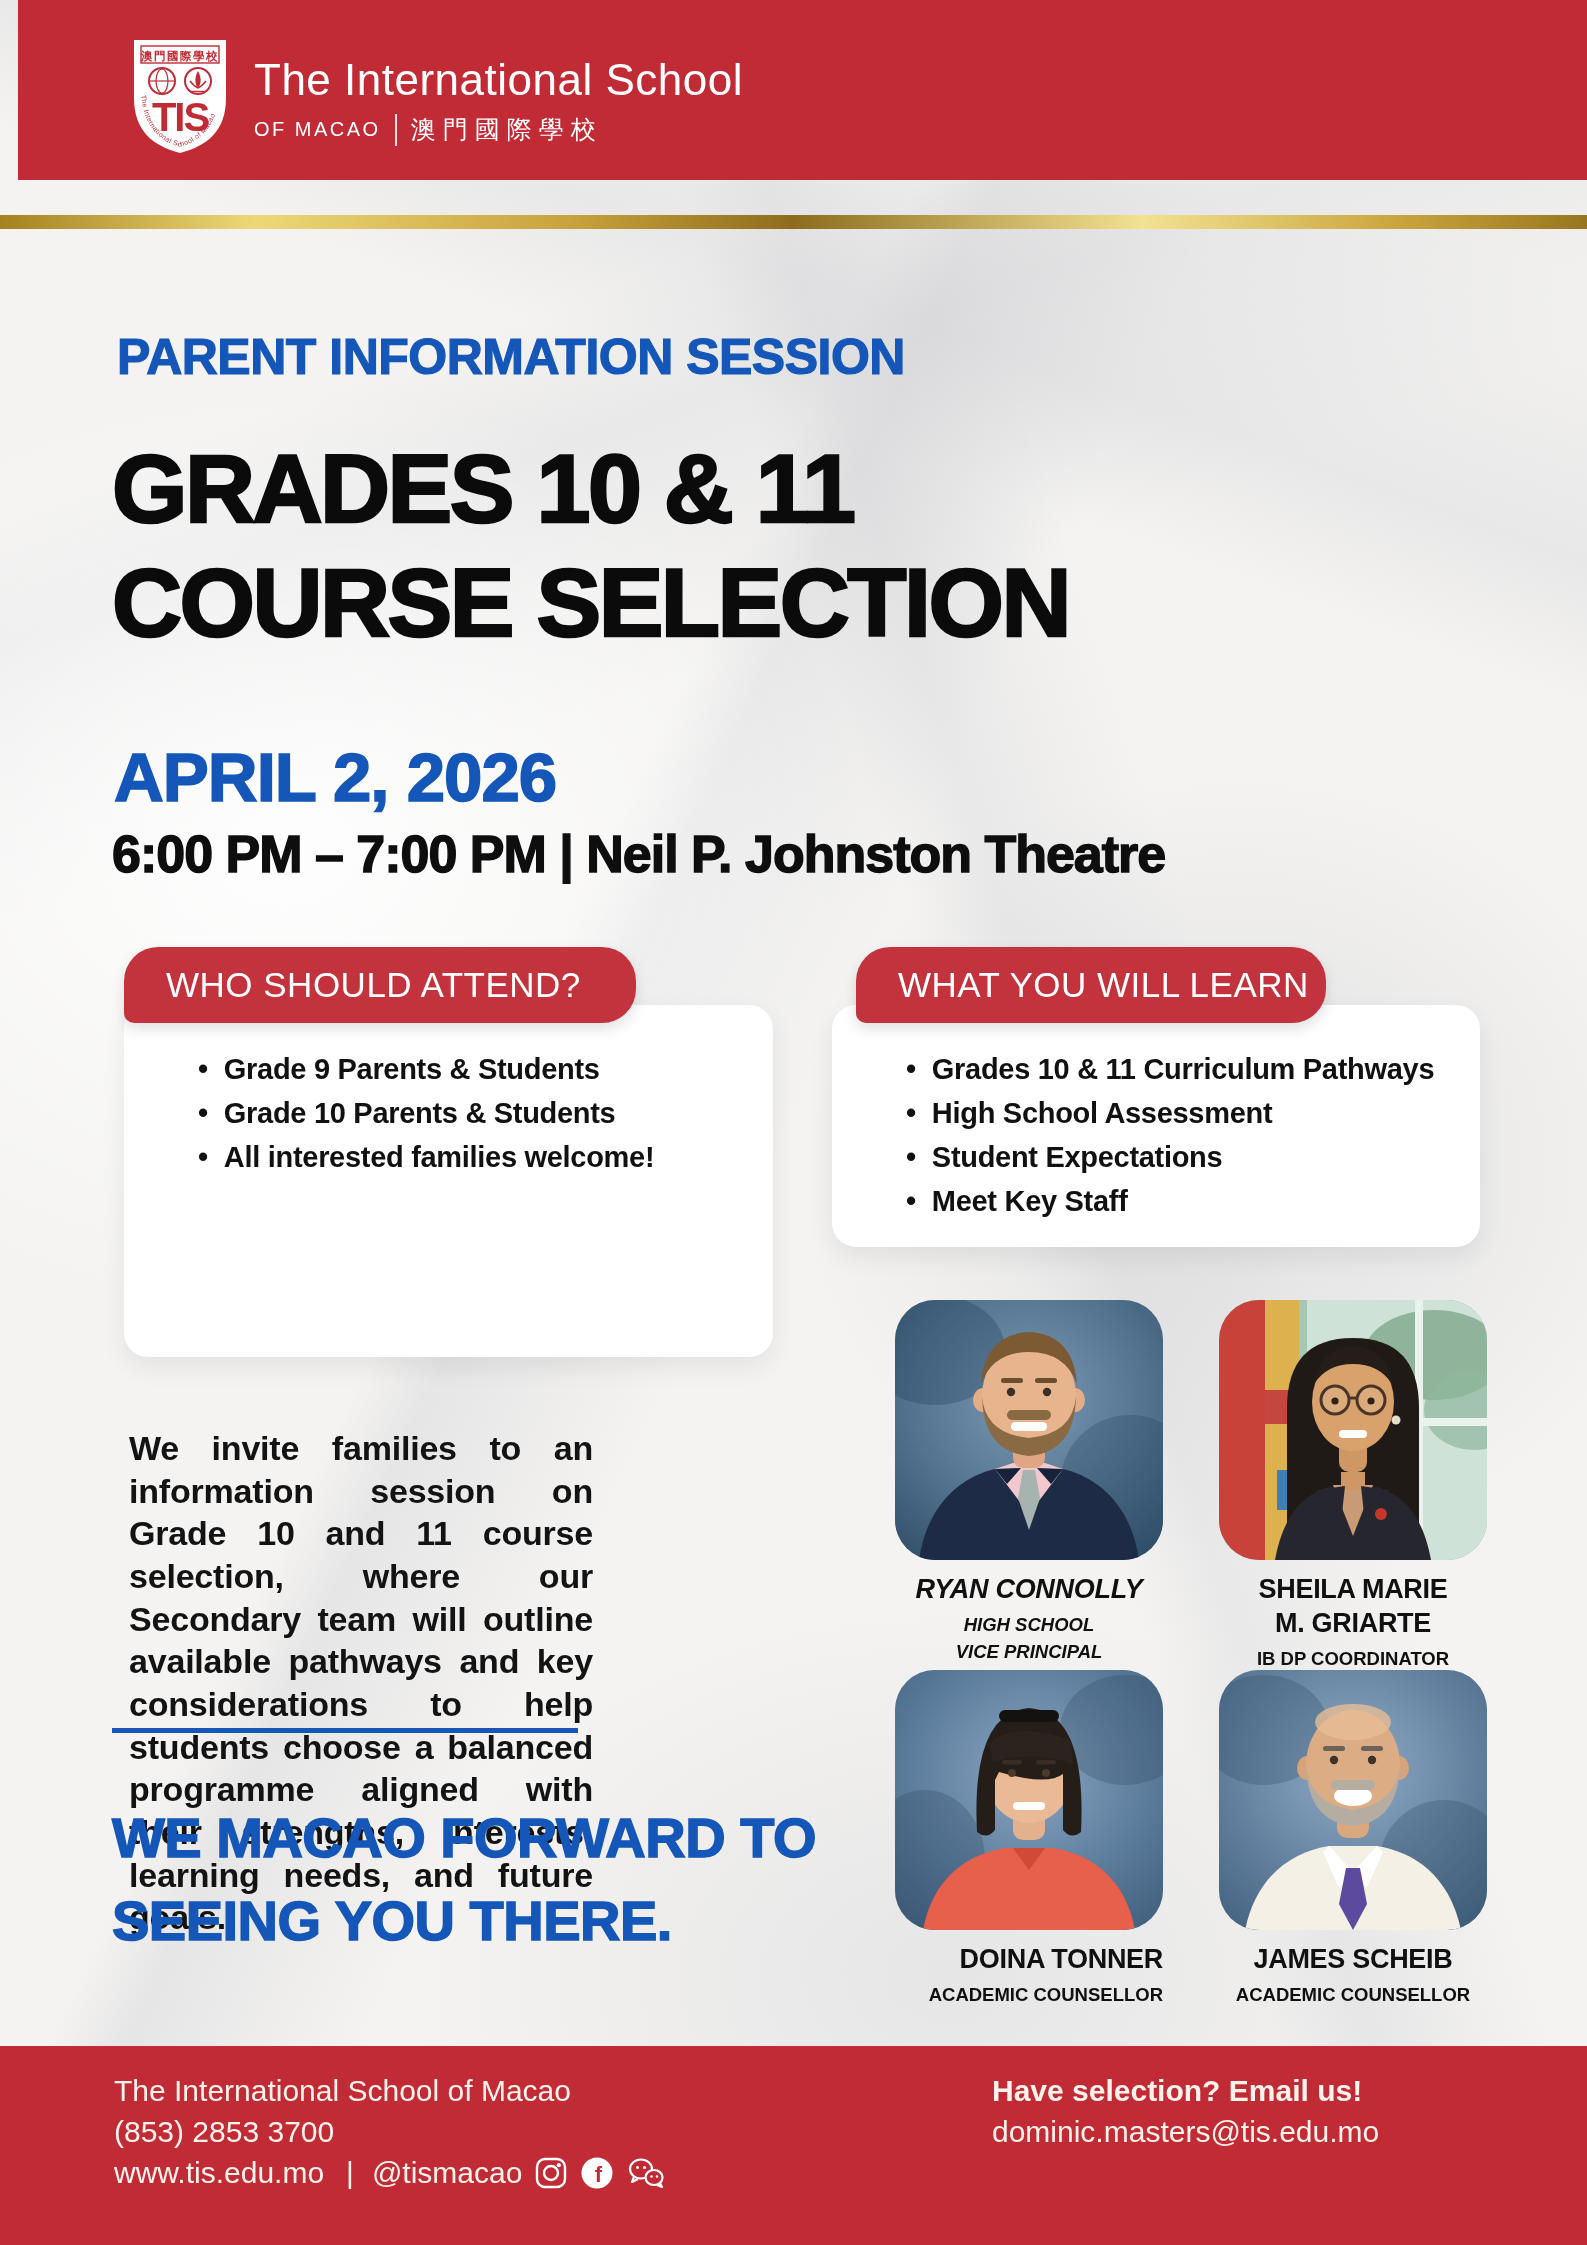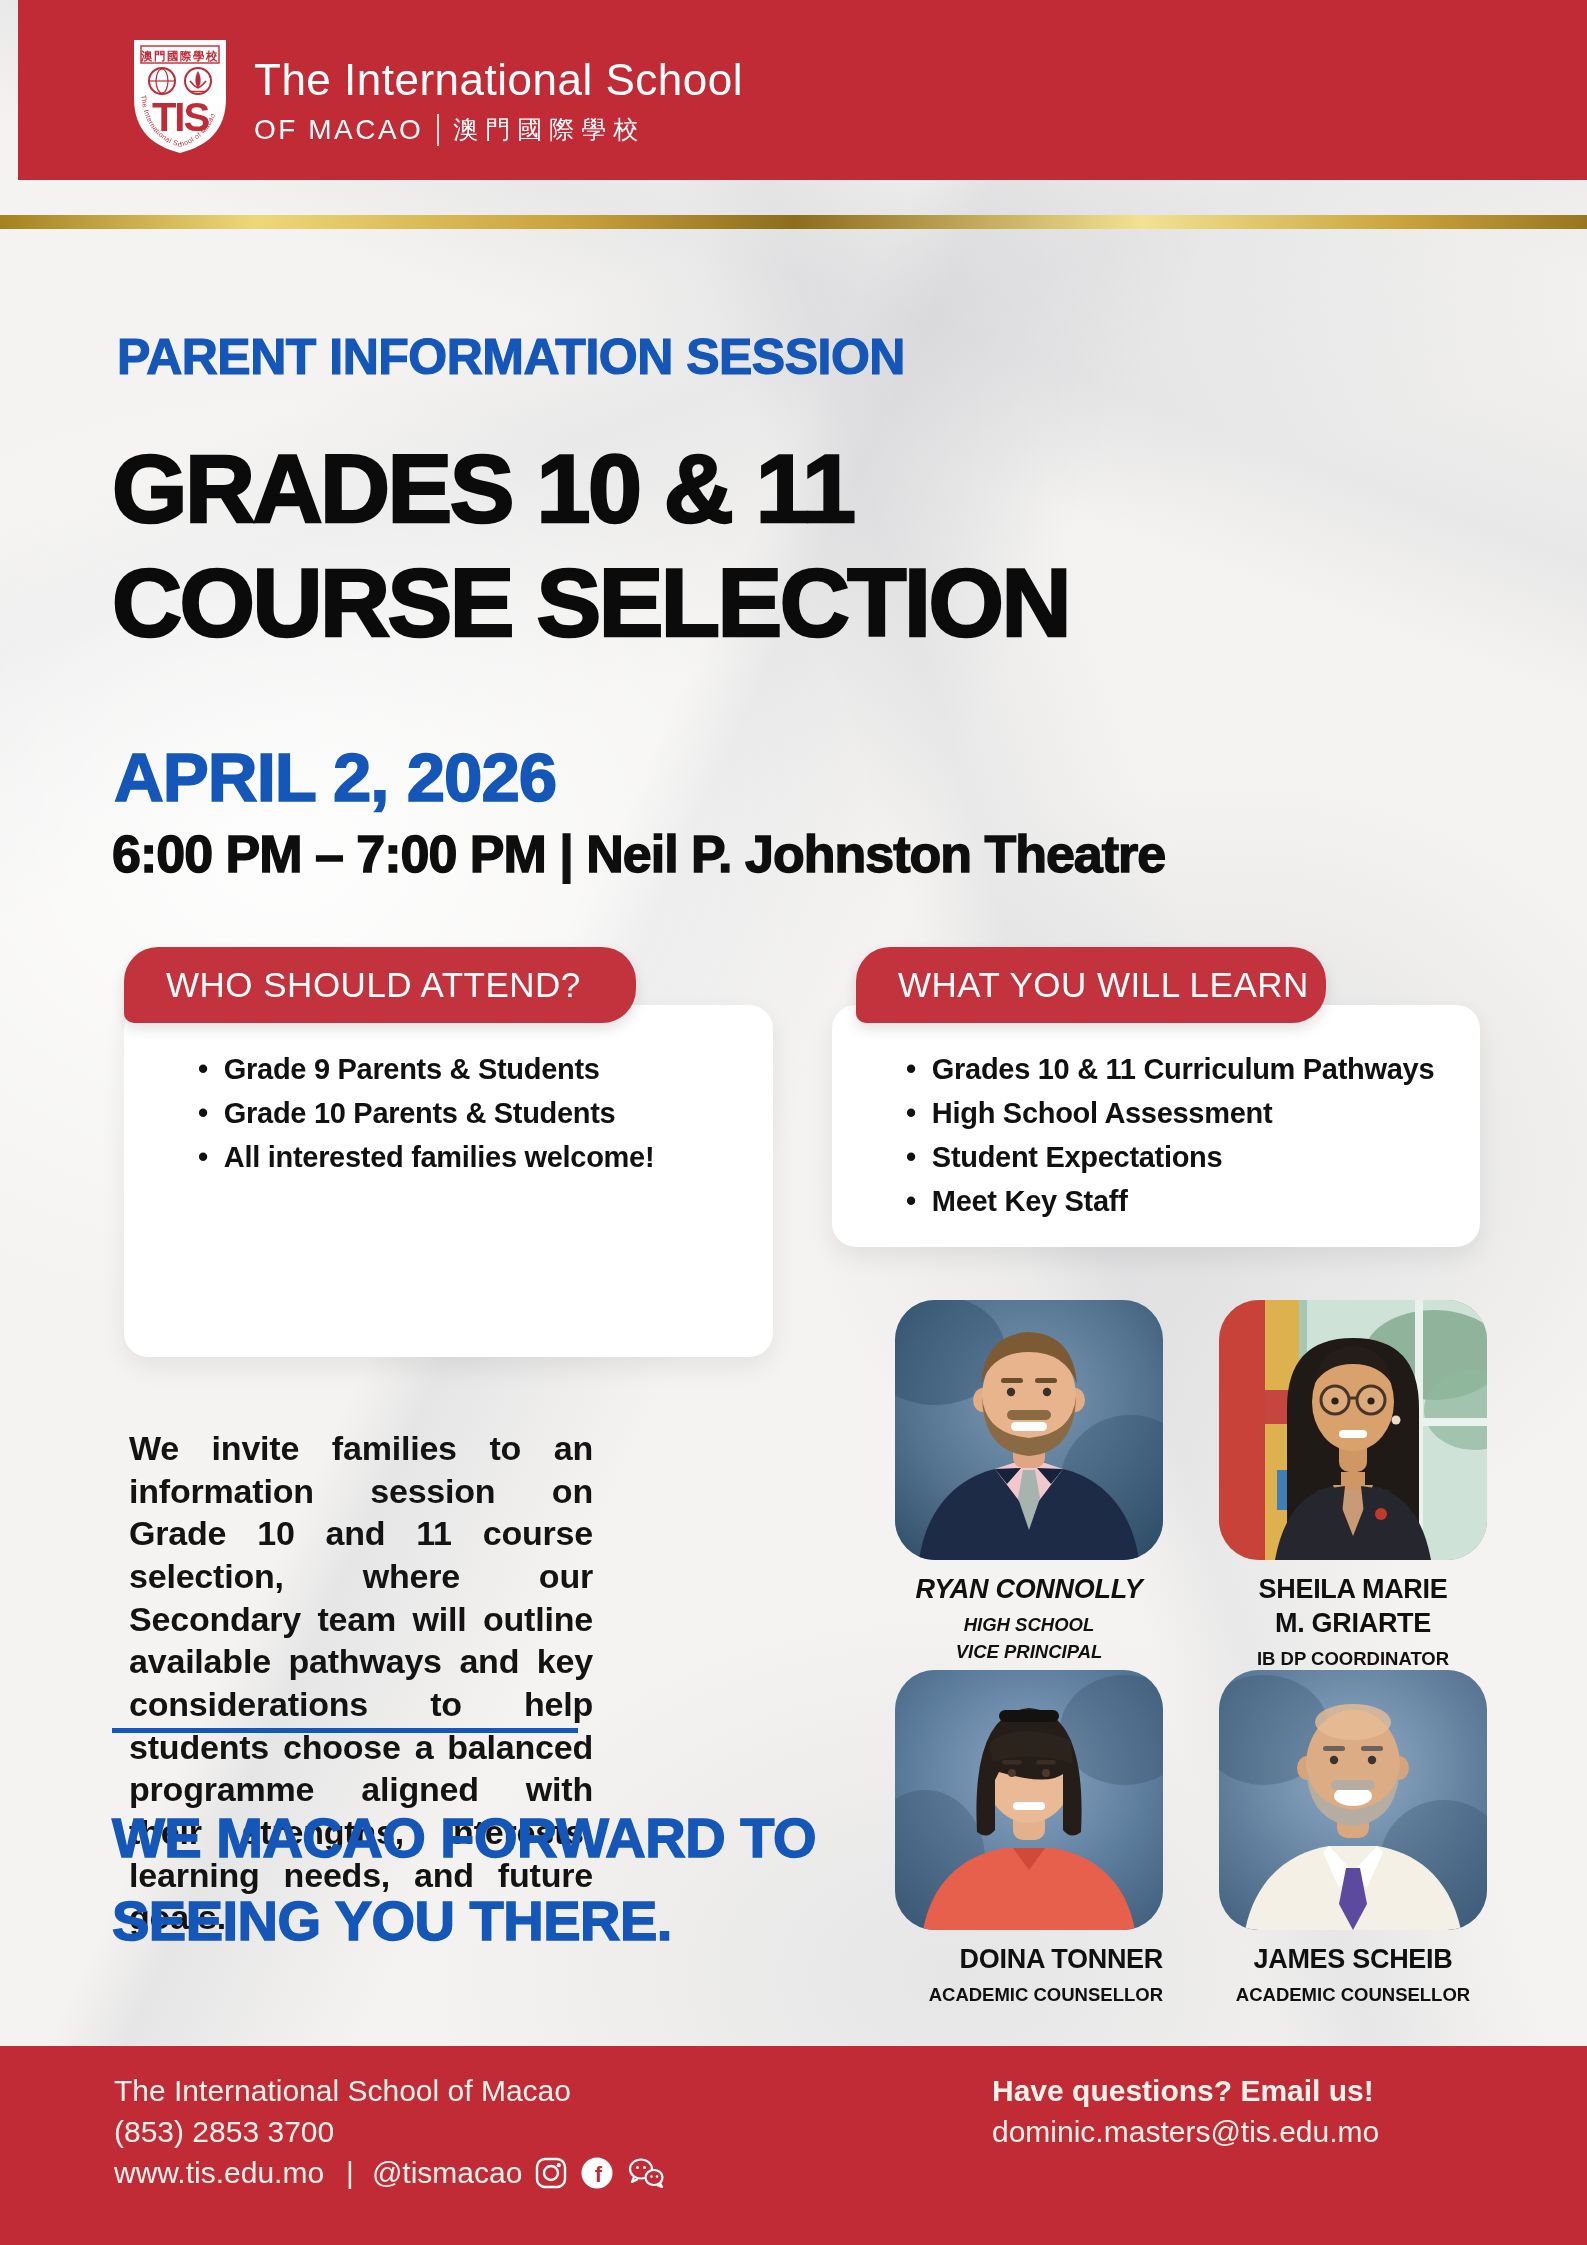--- a/index.html
+++ b/index.html
@@ -17,21 +17,21 @@
       #f4f3f1;
   }
   
   .banner{position:absolute;left:18px;top:0;width:100%;height:180px;background:#c12b36;padding-left:24px;}
   .gold-stripe{position:absolute;left:0;top:215px;width:100%;height:14px;
     background:linear-gradient(90deg,#a5811f 0%,#edd878 16%,#c8a23c 36%,#8d6d1d 50%,#f2e291 72%,#caa53e 88%,#97761f 100%);}
   .logo{position:absolute;left:112px;top:36px;width:100px;height:124px;}
   .school-name{position:absolute;left:236px;top:56px;color:#ffffff;}
   .school-name .l1{font-size:44px;font-weight:400;letter-spacing:0.5px;line-height:1.1;}
   .school-name .l2{margin-top:9px;display:flex;align-items:center;gap:14px;}
-  .school-name .sub{font-size:28px;letter-spacing:2.5px;font-weight:400;}
+  .school-name .sub{font-size:20px;letter-spacing:2.5px;font-weight:400;}
   .school-name .pipe{width:2px;height:32px;background:rgba(255,255,255,0.85);}
   .school-name .sub-cn{font-size:25px;letter-spacing:7px;font-weight:400;}
   
   .eyebrow{position:absolute;left:117px;top:328px;font-size:50px;font-weight:700;color:#1557b8;
     letter-spacing:-0.5px;-webkit-text-stroke:1.2px #1557b8;}
   .headline{position:absolute;left:112px;top:432px;font-size:97px;line-height:1.18;font-weight:700;
     color:#0b0b0c;letter-spacing:-2.5px;-webkit-text-stroke:2.6px #0b0b0c;}
   .date-line{position:absolute;left:114px;top:738px;font-size:69px;font-weight:700;color:#1557b8;
     letter-spacing:-1px;-webkit-text-stroke:1.6px #1557b8;}
   .time-line{position:absolute;left:112px;top:824px;font-size:52px;font-weight:700;color:#0e0e0f;
@@ -340,18 +340,18 @@
               <circle cx="18.5" cy="11.5" r="1.5" fill="#ffffff"></circle>
               <ellipse cx="28" cy="21.5" rx="8.5" ry="7.5" fill="#c12b36" stroke="#ffffff" stroke-width="2.2"></ellipse>
               <path d="M34,27 L36,31 L31,29" fill="none" stroke="#ffffff" stroke-width="2.2" stroke-linejoin="round"></path>
               <circle cx="25.5" cy="20.5" r="1.3" fill="#ffffff"></circle>
               <circle cx="31" cy="20.5" r="1.3" fill="#ffffff"></circle>
             </svg>
         </span>
       </div>
     </div>
     <div class="footer-right">
-      <div class="hq">Have questions? Email us!</div>
+      <div class="hq">Have selection? Email us!</div>
       <div>dominic.masters@tis.edu.mo</div>
     </div>
   </div>
 
 </div>
 
 </body></html>

